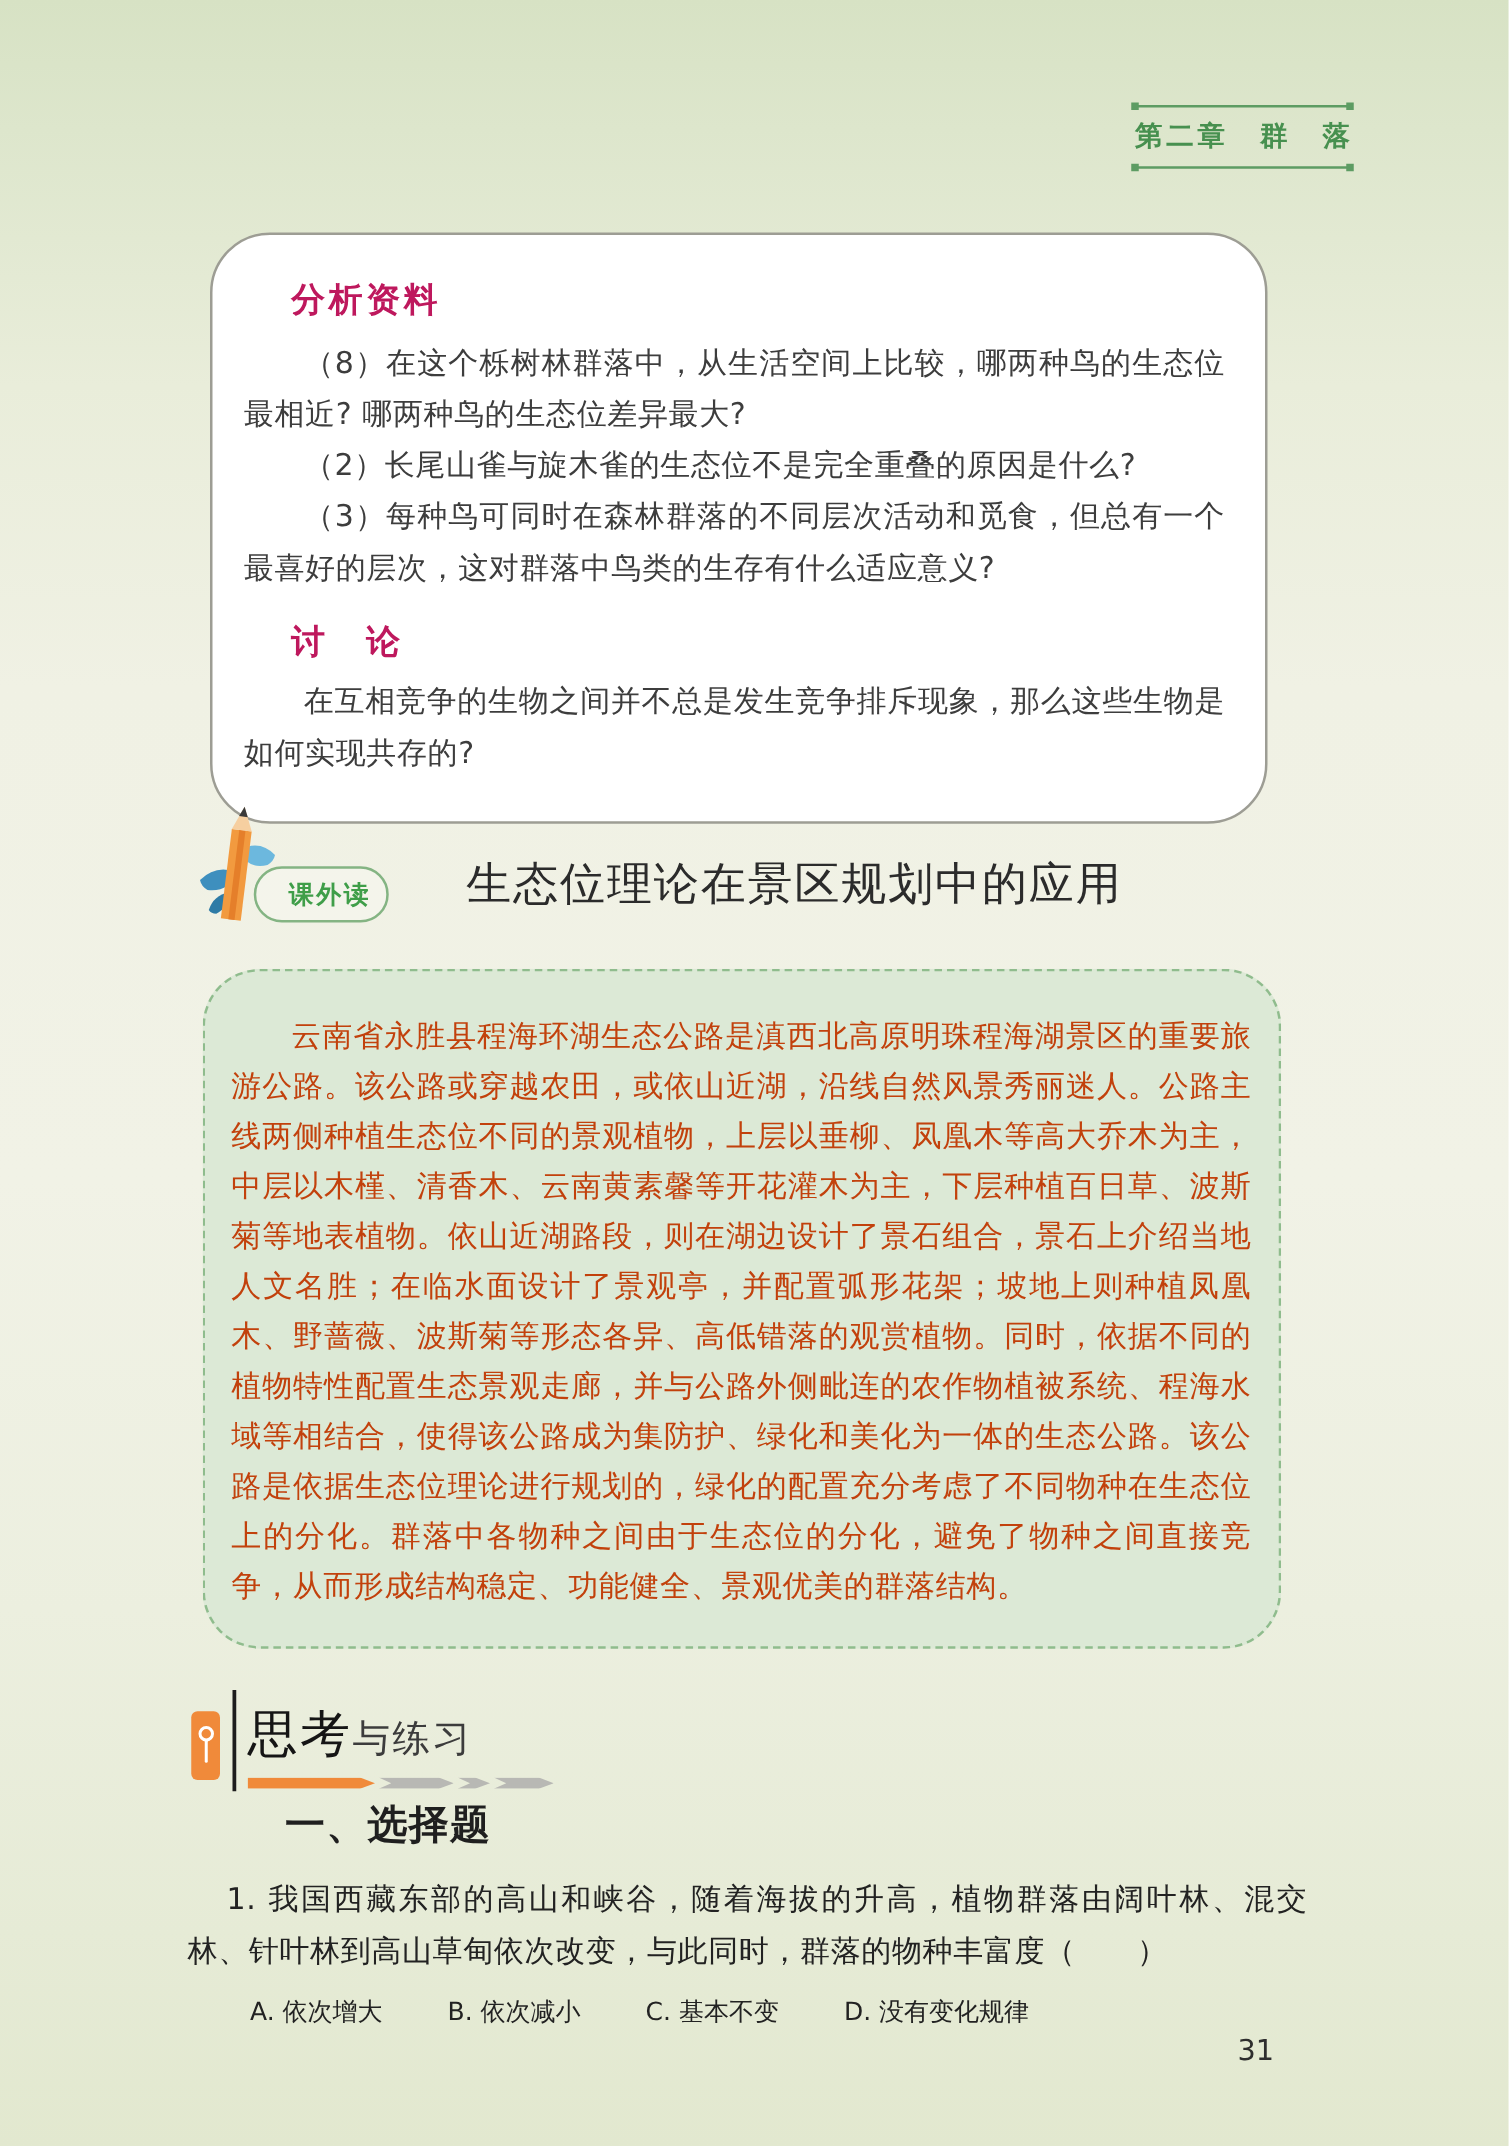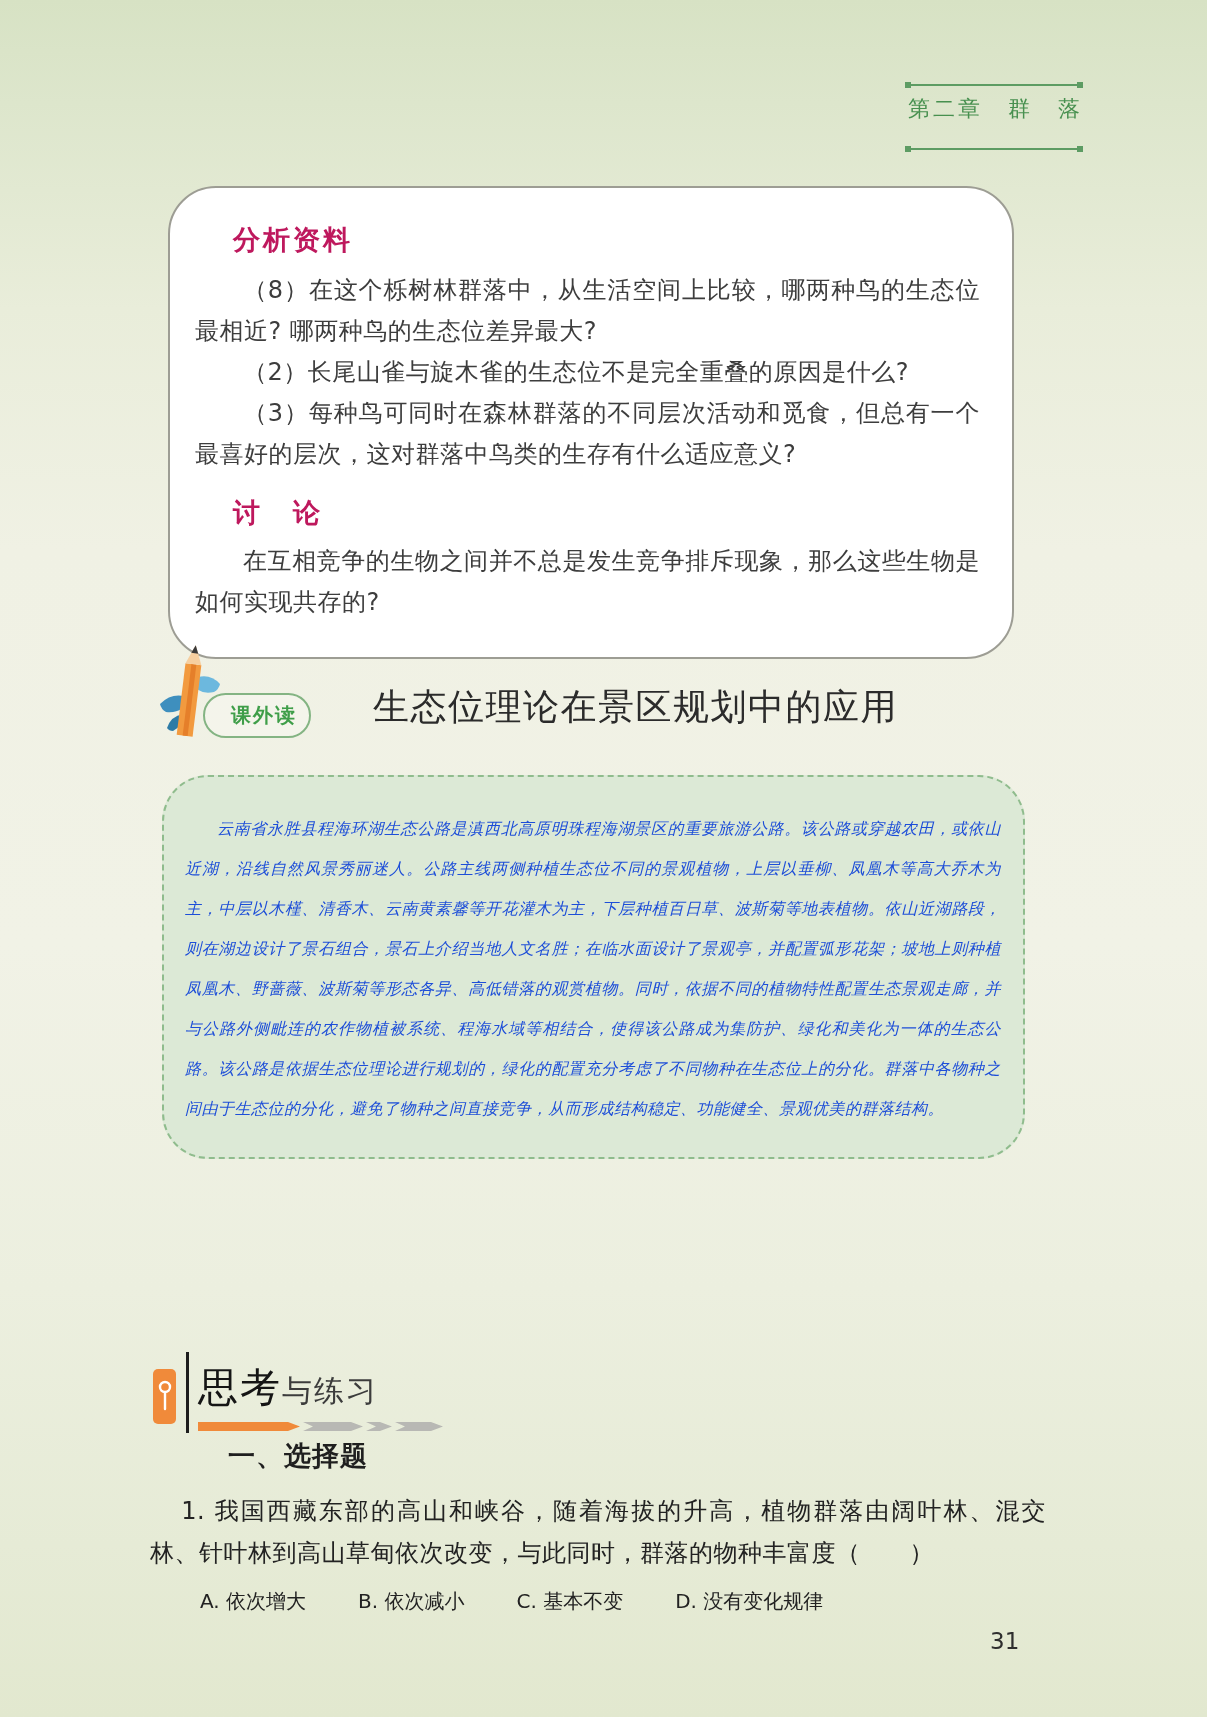--- a/index.html
+++ b/index.html
@@ -23,22 +23,22 @@
     left: 908px; top: 84px; width: 172px;
     text-align: center;
   }
   .h-rule { position: relative; height: 2px; background: #5d9c63; }
   .h-rule::before, .h-rule::after {
     content: ""; position: absolute; top: -2px; width: 6px; height: 6px; background: #5d9c63;
   }
   .h-rule::before { left: -3px; }
   .h-rule::after { right: -3px; }
   .h-text {
-    color: #47904f; font-size: 22px; font-weight: normal;
-    letter-spacing: 3px; padding: 8px 0 24px;
+    color: #47904f; font-size: 22px; font-weight: bold;
+    letter-spacing: 3px; padding: 8px 0 9px;
     white-space: nowrap;
   }
 
   
   .analysis-box {
     position: absolute;
     left: 168px; top: 186px; width: 846px;
     background: #ffffff;
     border: 2px solid #9d9d94;
     border-radius: 48px;
@@ -78,24 +78,23 @@
   
   .reading-box {
     position: absolute;
     left: 162px; top: 775px; width: 863px;
     background: #dce9d6;
     border: 2px dashed #8fbc8d;
     border-radius: 46px;
     padding: 32px 22px 28px 21px;
   }
   .reading-box p {
-    margin: 0; font-size: 16px; line-height: 40px;
-    color: #1d4ed8; text-indent: 2em; text-align: justify;
+    margin: 0; font-size: 24px; line-height: 40px;
+    color: #c2410c; text-indent: 2em; text-align: justify;
     letter-spacing: 0.5px;
-    font-style: italic;
   }
 
   
   .exercise-header { position: absolute; left: 153px; top: 1352px; width: 400px; height: 90px; }
   .ex-badge {
     position: absolute; left: 0; top: 17px; width: 23px; height: 55px;
     background: #f08a3a; border-radius: 5px;
     display: flex; align-items: center; justify-content: center;
   }
   .ex-vline { position: absolute; left: 33px; top: 0; width: 3px; height: 81px; background: #1d1d1d; }
@@ -111,21 +110,21 @@
   .ab-gray {
     background: #b8b8b4;
     clip-path: polygon(0 0, calc(100% - 12px) 0, 100% 50%, calc(100% - 12px) 100%, 0 100%, 10px 50%);
   }
   .ab-g1 { width: 60px; }
   .ab-g2 { width: 26px; }
   .ab-g3 { width: 48px; }
 
   
   .exercise-body { position: absolute; left: 150px; top: 1438px; width: 896px; }
-  .ex-subhead { margin: 0 0 0 78px; font-size: 27px; font-weight: bold; color: #1f1f1f; letter-spacing: 1px; }
+  .ex-subhead { margin: 0 0 0 78px; font-size: 32px; font-weight: bold; color: #1f1f1f; letter-spacing: 1px; }
   .ex-question {
     margin: 16px 0 0; font-size: 24px; color: #222222;
     line-height: 42px; text-indent: 1.3em; text-align: justify; letter-spacing: 0.5px;
   }
   .ex-options { margin: 14px 0 0 50px; font-size: 20px; color: #222222; white-space: nowrap; }
   .ex-options span { display: inline-block; margin-right: 52px; }
   .ex-options span:last-child { margin-right: 0; }
 
   
   .page-number { position: absolute; left: 990px; top: 1628px; font-size: 23px; color: #2e2e2e; }

